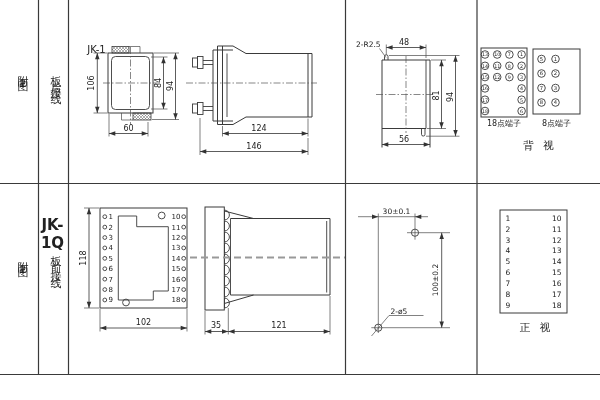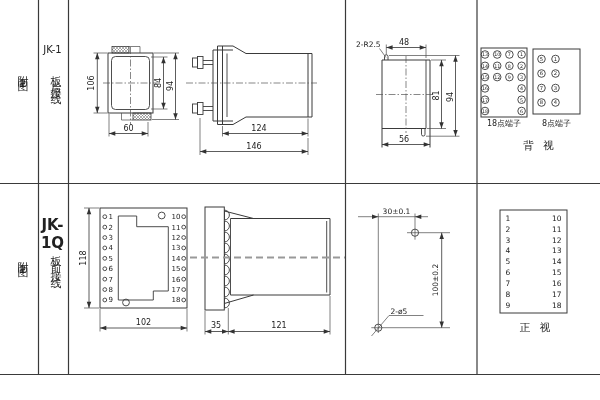--- a/index.html
+++ b/index.html
@@ -16,21 +16,21 @@
   .dim{fill:none;stroke:#333;stroke-width:0.8;marker-start:url(#arr);marker-end:url(#arr);}
   .grid{stroke:#3a3a3a;stroke-width:1.2;}
   .tx{fill:#222;font-family:"DejaVu Sans",sans-serif;}
 </style>
 </head>
 <body>
 
 <div class="canvas">
 
   <div class="vtext" style="left:14px;top:67px;font-size:11px;letter-spacing:5px;">附图2</div>
-  <div class="htext" style="left:37px;top:44px;width:31px;font-size:10px;">JK-1</div>
+  <div class="htext" style="left:37px;top:44px;width:31px;font-size:10px;padding-left:44px;">JK-1</div>
   <div class="vtext" style="left:47px;top:67px;font-size:11px;letter-spacing:5.5px;">板后接线</div>
 
   <div class="vtext" style="left:14px;top:253px;font-size:11px;letter-spacing:5px;">附图2</div>
   <div class="htext" style="left:36px;top:216px;width:33px;font-size:15px;font-weight:bold;">JK-1Q</div>
   <div class="vtext" style="left:47px;top:247px;font-size:11px;letter-spacing:7px;">板前接线</div>
 
   <svg width="600" height="400" viewBox="0 0 600 400">
     <defs>
       <marker id="arr" viewBox="0 0 10 10" refX="9.5" refY="5" markerWidth="7" markerHeight="7" markerUnits="userSpaceOnUse" orient="auto-start-reverse">
         <path d="M0.5,1.8 L9.5,5 L0.5,8.2 Z" fill="#333"></path>

